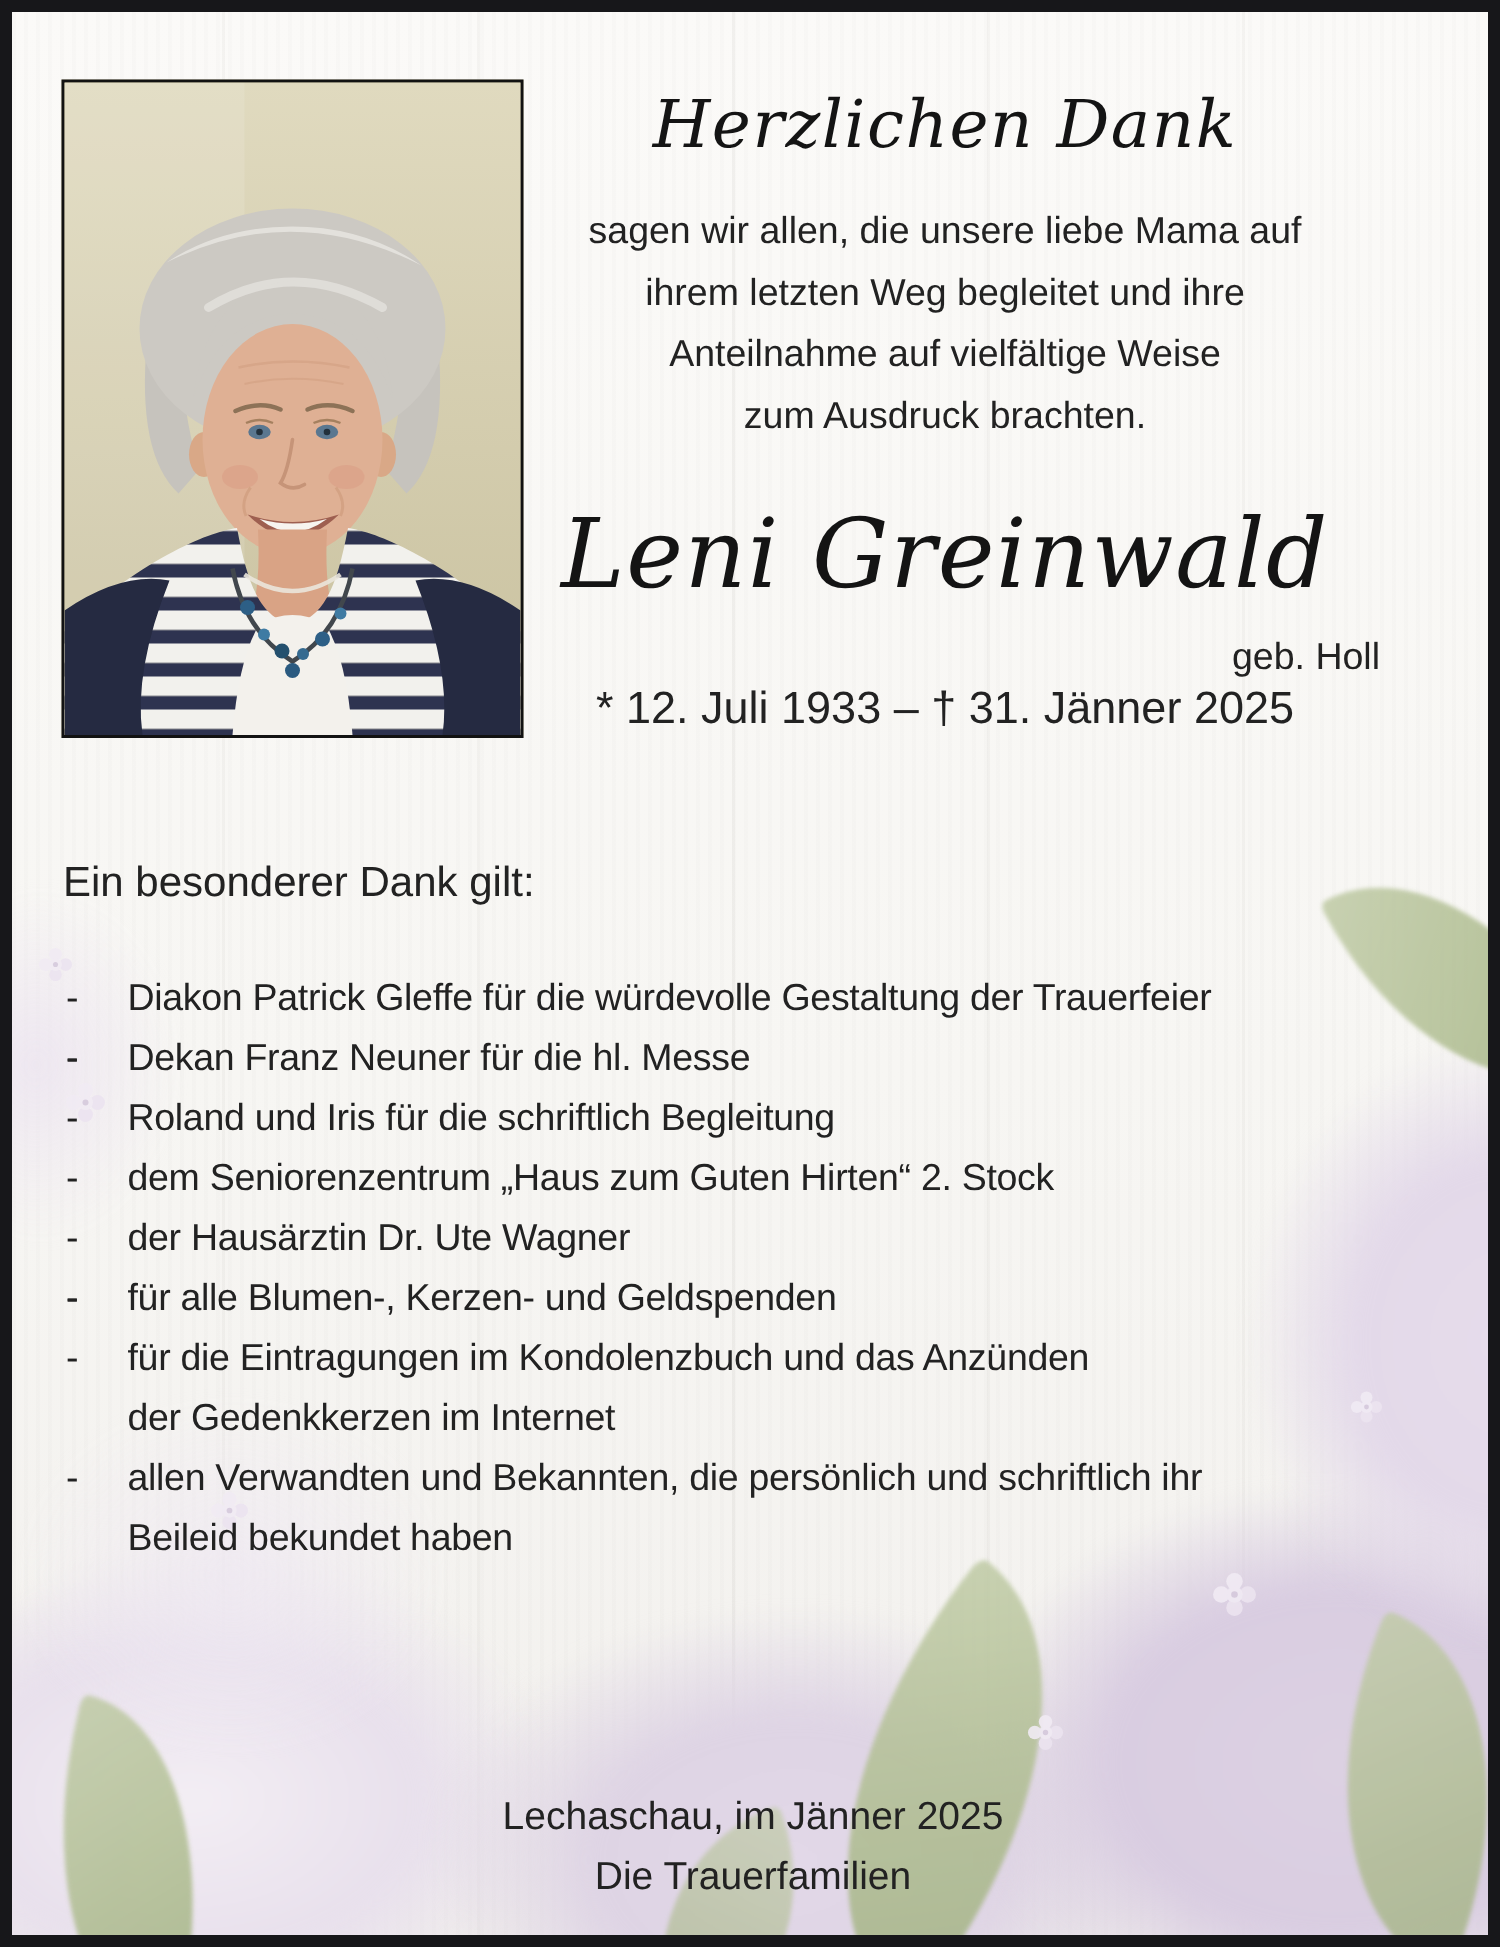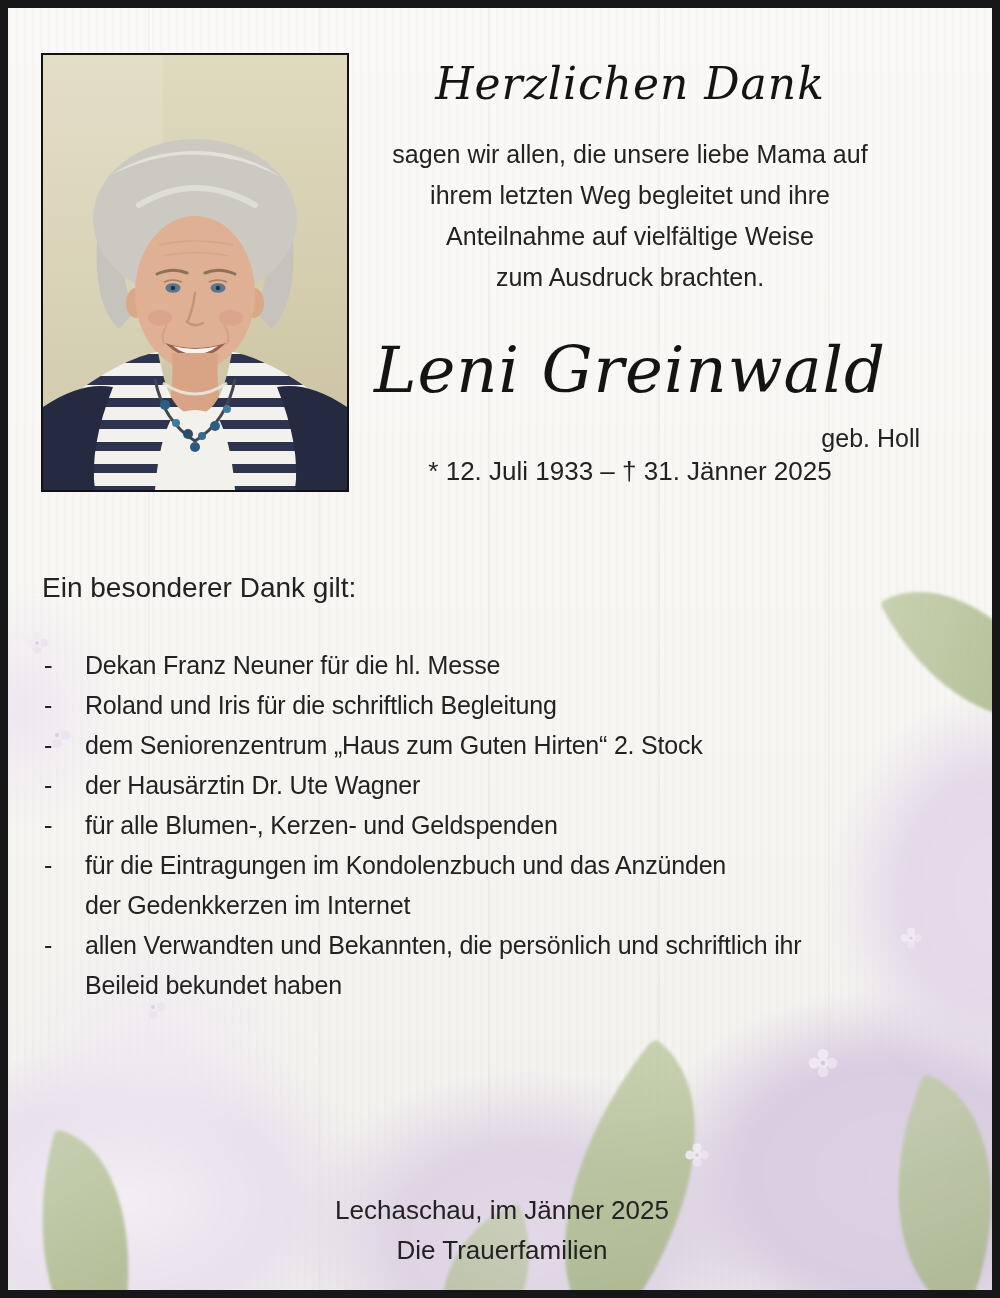--- a/index.html
+++ b/index.html
@@ -46,21 +46,21 @@
   .photo{position:absolute;left:41px;top:53px;width:308px;height:439px;border:2px solid #121212;
     box-sizing:border-box;z-index:2;background:#d5cdab;}
   .photo svg{display:block;}
   
   .txtblock{position:absolute;z-index:3;}
   .script{font-family:"DejaVu Serif","Liberation Serif",serif;font-style:italic;color:#141414;}
   .hdr{left:340px;top:58px;width:580px;text-align:center;font-size:44px;letter-spacing:1px;}
   .intro{left:340px;top:134px;width:580px;text-align:center;font-size:25px;line-height:41px;white-space:pre-line;color:#222;}
   .nm{left:300px;top:322px;width:660px;text-align:center;font-size:64px;letter-spacing:1px;line-height:96px;}
   .maiden{left:340px;top:424px;width:580px;text-align:right;font-size:25px;color:#222;}
-  .dates{left:340px;top:456px;width:580px;text-align:center;font-size:26px;color:#222;}
+  .dates{left:340px;top:456px;width:580px;text-align:center;font-size:30px;color:#222;}
   .thx-h{left:42px;top:572px;font-size:28px;color:#222;}
   ul.thx{left:44px;top:645px;width:930px;margin:0;padding:0;list-style:none;position:absolute;z-index:3;}
   ul.thx li{position:relative;padding-left:41px;font-size:25px;line-height:40px;letter-spacing:-0.2px;color:#222;}
   ul.thx li .bullet{position:absolute;left:0;top:0;}
   ul.thx li .itxt{white-space:pre-line;}
   .footer{left:0;top:1190px;width:1004px;text-align:center;font-size:26px;line-height:40px;color:#222;}
 </style>
 </head>
 <body>
 
@@ -190,21 +190,21 @@
   <div class="txtblock script nm">Leni Greinwald</div>
   <div class="txtblock intro">sagen wir allen, die unsere liebe Mama auf
 ihrem letzten Weg begleitet und ihre
 Anteilnahme auf vielfältige Weise
 zum Ausdruck brachten.</div>
   <div class="txtblock maiden">geb. Holl</div>
   <div class="txtblock dates">* 12. Juli 1933 – † 31. Jänner 2025</div>
 
   <div class="txtblock thx-h">Ein besonderer Dank gilt:</div>
   <ul class="thx" id="thanks-list">
-      <li><span class="bullet">-</span></li>
+      <li><span class="bullet">-</span><span class="itxt">Diakon Patrick Gleffe für die würdevolle Gestaltung der Trauerfeier</span></li>
       <li><span class="bullet">-</span></li>
       <li><span class="bullet">-</span><span class="itxt">Dekan Franz Neuner für die hl. Messe</span></li>
       <li><span class="bullet">-</span><span class="itxt">Roland und Iris für die schriftlich Begleitung</span></li>
       <li><span class="bullet">-</span><span class="itxt">dem Seniorenzentrum „Haus zum Guten Hirten“ 2. Stock</span></li>
       <li><span class="bullet">-</span><span class="itxt">der Hausärztin Dr. Ute Wagner</span></li>
       <li><span class="bullet">-</span></li>
       <li><span class="bullet">-</span><span class="itxt">für alle Blumen-, Kerzen- und Geldspenden</span></li>
       <li><span class="bullet">-</span><span class="itxt">für die Eintragungen im Kondolenzbuch und das Anzünden
 der Gedenkkerzen im Internet</span></li>
       <li><span class="bullet">-</span><span class="itxt">allen Verwandten und Bekannten, die persönlich und schriftlich ihr

